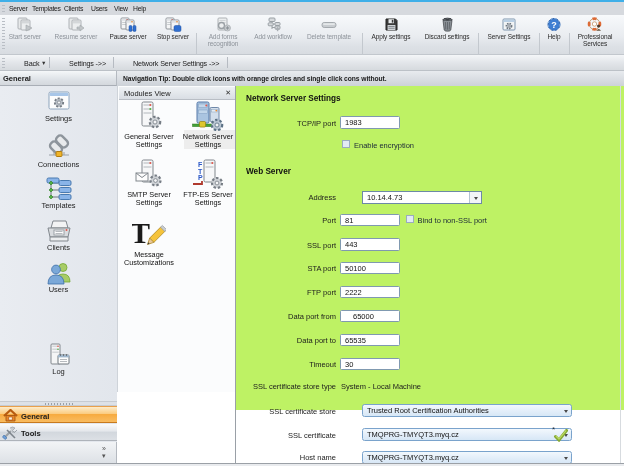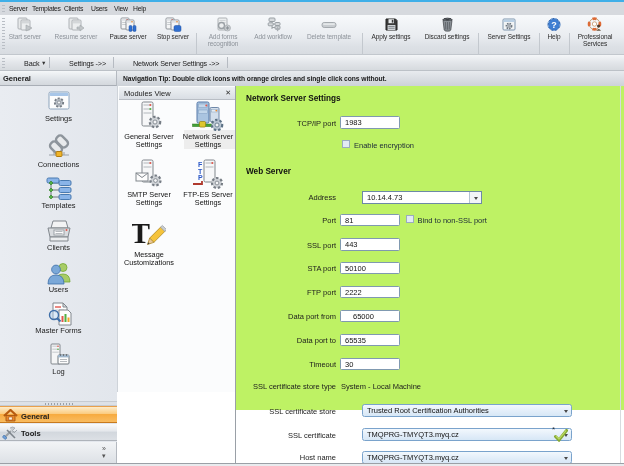--- a/index.html
+++ b/index.html
@@ -261,34 +261,20 @@
         <line x1="10.5" y1="14.5" x2="17.5" y2="14.5" stroke="#b6babe"></line>
         <circle cx="21.5" cy="11" r="1" fill="#e2574c"></circle>
       </svg>Clients</div>
     <div class="sideitem" style="top:175px;">
       <svg width="26" height="24" viewBox="0 0 26 24">
         <circle cx="17" cy="6.5" r="4" fill="#a8cc66" stroke="#74a832" stroke-width=".8"></circle>
         <path d="M10 21 q0-8 7-8 q7 0 7 8 Z" fill="#a8cc66" stroke="#74a832" stroke-width=".8"></path>
         <circle cx="10" cy="8.5" r="4.4" fill="#7aa8d8" stroke="#3e6ea8" stroke-width=".8"></circle>
         <path d="M2 23 q0-9 8-9 q8 0 8 9 Z" fill="#7aa8d8" stroke="#3e6ea8" stroke-width=".8"></path>
       </svg>Users</div>
-    <div class="sideitem" style="top:216px;">
-      <svg width="28" height="24" viewBox="0 0 28 24">
-        <path d="M8 1 h10 l4 4 v12 H8 Z" fill="#fdfdfd" stroke="#81878d"></path>
-        <path d="M18 1 l4 4 h-4 Z" fill="#d9dcdf" stroke="#81878d"></path>
-        <line x1="10" y1="5" x2="16" y2="5" stroke="#e2574c" stroke-width="1.4"></line>
-        <line x1="10" y1="8" x2="19" y2="8" stroke="#c3c7cb"></line>
-        <line x1="10" y1="10" x2="19" y2="10" stroke="#c3c7cb"></line>
-        <path d="M14 8 h9 l3 3 v12 h-12 Z" fill="#fdfdfd" stroke="#81878d"></path>
-        <rect x="16.5" y="14" width="2" height="6" fill="#e2574c"></rect>
-        <rect x="19.5" y="12" width="2" height="8" fill="#52b043"></rect>
-        <rect x="22.5" y="15.5" width="2" height="4.5" fill="#f0a829"></rect>
-        <circle cx="9" cy="13" r="4.5" fill="rgba(180,210,240,.45)" stroke="#3e6ea8" stroke-width="1.4"></circle>
-        <line x1="12.2" y1="16.2" x2="15.5" y2="19.5" stroke="#3e6ea8" stroke-width="2"></line>
-      </svg>Master Forms</div>
     <div class="sideitem" style="top:257px;">
       <svg width="26" height="24" viewBox="0 0 26 24">
         <rect x="5" y="1" width="9" height="20" rx="1" fill="#f4f5f6" stroke="#81878d"></rect>
         <rect x="6.3" y="2.5" width="6.4" height="1.5" fill="#d4d7da"></rect>
         <rect x="6.3" y="5.5" width="6.4" height="1.5" fill="#d4d7da"></rect>
         <rect x="6.3" y="8.5" width="6.4" height="1.5" fill="#d4d7da"></rect>
         <circle cx="12" cy="3.2" r=".8" fill="#e2574c"></circle>
         <circle cx="12" cy="6.2" r=".8" fill="#52b043"></circle>
         <rect x="12" y="12" width="11" height="9" rx="1" fill="#fdfdfd" stroke="#6f767d"></rect>
         <rect x="12" y="12" width="11" height="2.4" fill="#9fb6cc"></rect>

